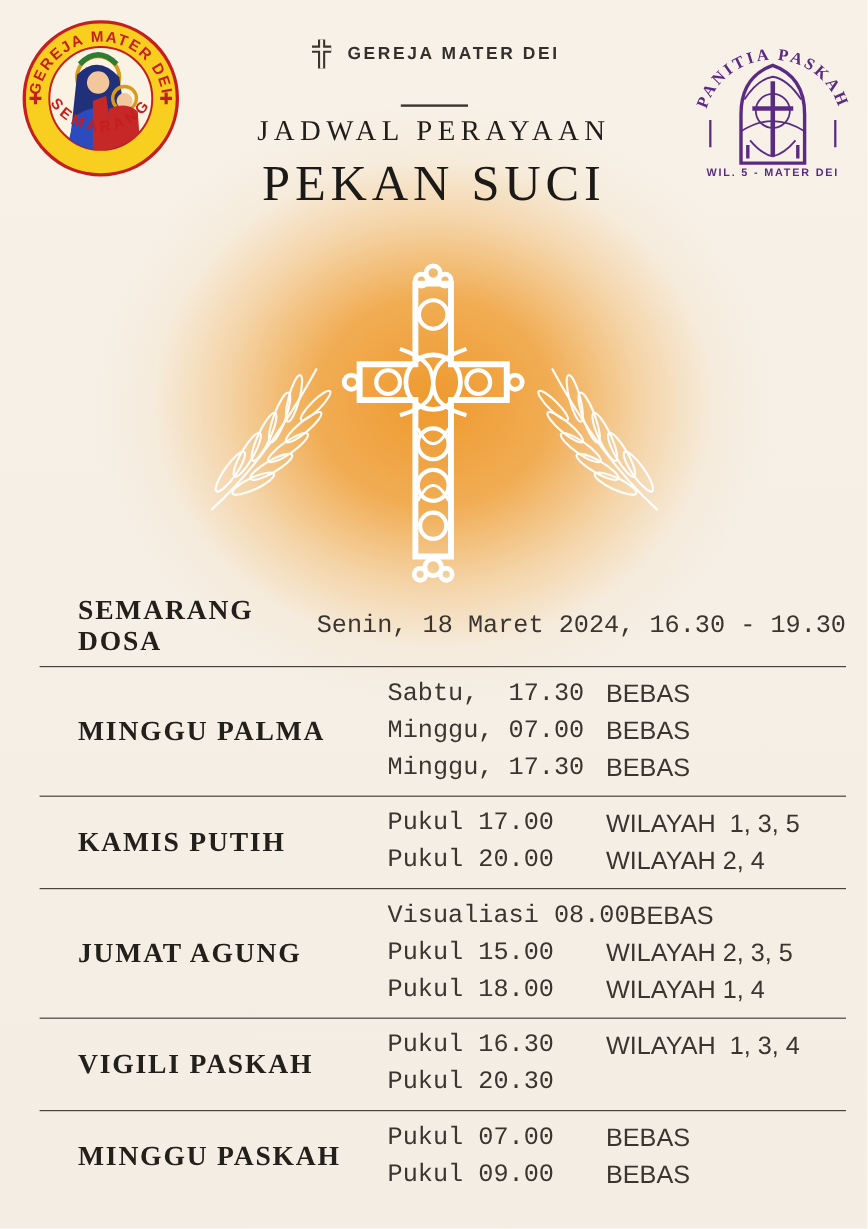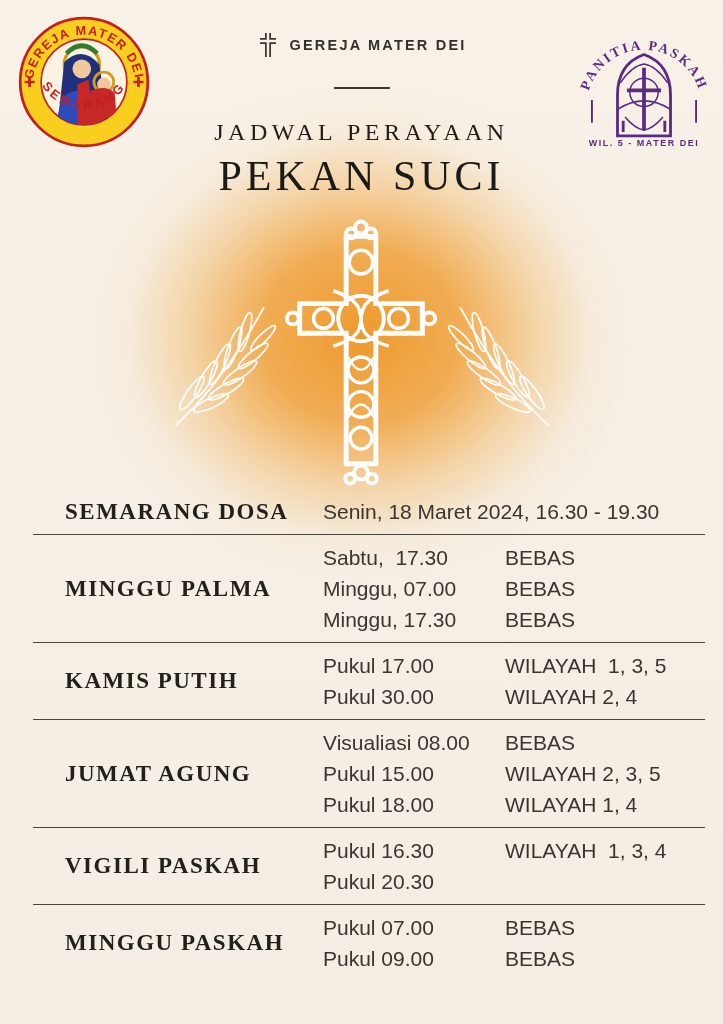--- a/index.html
+++ b/index.html
@@ -13,41 +13,41 @@
 
   
   .logo-left{position:absolute;left:18px;top:16px;width:132px;height:132px;}
   .logo-right{position:absolute;left:573px;top:13px;width:142px;height:136px;}
 
   
   .header-center{position:absolute;left:0;right:0;top:30px;display:flex;flex-direction:column;align-items:center;}
   .church-row{display:flex;align-items:center;gap:11px;}
   .church-name{font-size:14.5px;font-weight:700;letter-spacing:2.2px;color:#33302c;}
   .hdr-divider{margin-top:27px;width:56px;height:2px;background:#3a362f;}
-  .subtitle{margin-top:30px;font-family:"Liberation Serif",serif;font-size:24px;
+  .subtitle{margin-top:8px;font-family:"Liberation Serif",serif;font-size:24px;
             letter-spacing:4.5px;color:#201d1a;}
   .title{margin-top:6px;font-family:"Liberation Serif",serif;font-size:42px;font-weight:500;
          letter-spacing:4px;color:#1c1a18;}
 
   
   .decor-cross{position:absolute;left:272px;top:213px;width:178px;height:290px;}
   .palm{position:absolute;top:293px;width:122px;height:140px;}
   .palm-left{left:166px;}
   .palm-right{left:436px;transform:scaleX(-1);}
 
   
   .schedule{position:absolute;top:489px;left:33px;width:672px;color:#3a352f;}
   .row{display:flex;padding:7px 0;}
   .row + .row{border-top:1.6px solid #4a443c;}
   .label{width:290px;box-sizing:border-box;padding-left:32px;display:flex;align-items:center;
          font-family:"Liberation Serif",serif;font-weight:700;font-size:23px;
          letter-spacing:1.5px;color:#23201c;}
   .entries{flex:1;display:flex;flex-direction:column;justify-content:center;}
   .entry{display:flex;font-size:21px;line-height:31px;}
-  .time{flex:0 0 182px;white-space:pre;}
+  .time{flex:0 0 182px;white-space:pre;font-family:Liberation Mono, monospace;}
   .zone{flex:1;white-space:pre;}
   .entry.wide .time{flex:0 0 auto;}
 </style>
 </head>
 <body>
 
 <div class="page">
 
   <div class="glow"></div>
 
@@ -203,21 +203,21 @@
     </div>
       <div class="row">
       <div class="label">KAMIS PUTIH</div>
       <div class="entries">
 
       <div class="entry">
           <span class="time">Pukul 17.00</span>
           <span class="zone">WILAYAH  1, 3, 5</span>
         </div>
           <div class="entry">
-          <span class="time">Pukul 30.00</span>
+          <span class="time">Pukul 20.00</span>
           <span class="zone">WILAYAH 2, 4</span>
         </div>
         </div>
     </div>
       <div class="row">
       <div class="label">JUMAT AGUNG</div>
       <div class="entries">
 
       <div class="entry">
           <span class="time">Visualiasi 08.00</span>

